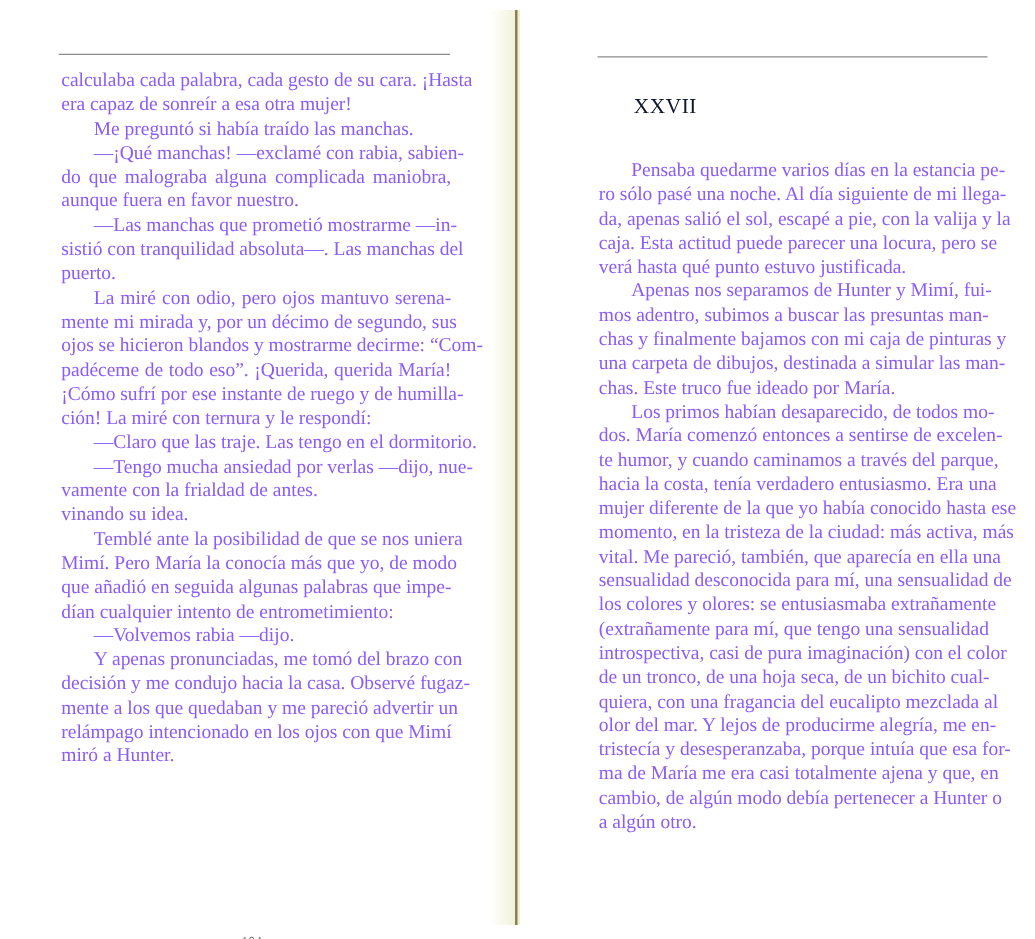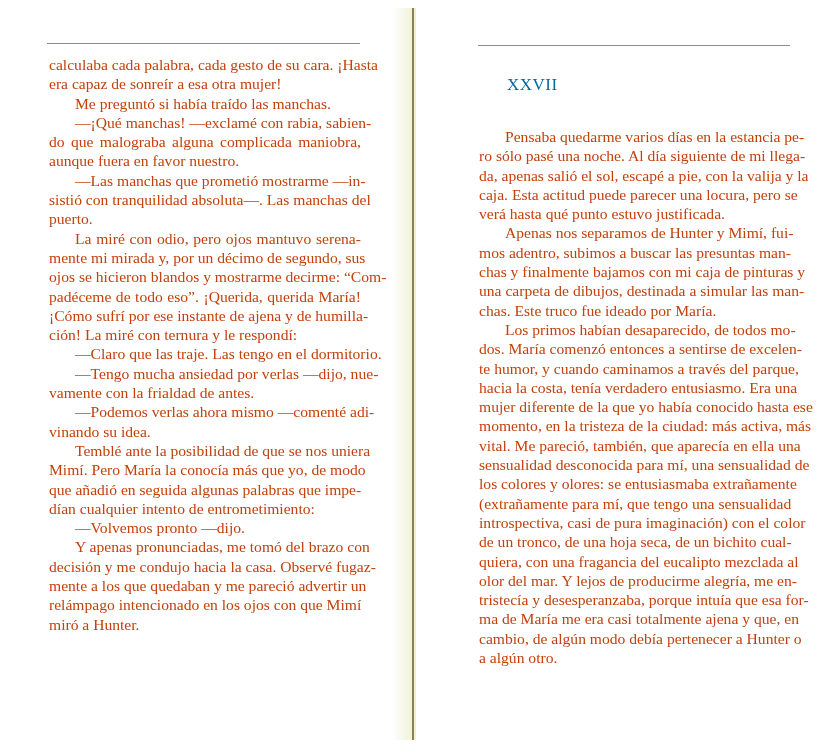--- a/index.html
+++ b/index.html
@@ -24,29 +24,29 @@
       position: absolute; left: 412px; top: 8px; width: 2px; height: 732px;
       background: #8a7f55;
     }
     .rule {
       position: absolute; height: 1px; background: #8c8c8c;
     }
     .page.left .rule { left: 47px; width: 313px; top: 43px; }
     .page.right .rule { left: 62px; width: 312px; top: 45px; }
     .text {
       position: absolute; font-size: 15.6px; line-height: 19.3px;
-      text-align: justify; color: #c2410c;
+      text-align: justify; color: #8b5cf6;
     }
     .page.left .text { left: 49px; width: 312px; top: 55px; }
     .page.right .text { left: 63px; width: 312px; top: 127px; }
     .line { display: block; white-space: nowrap; text-align-last: justify; height: 19.3px; }
     .line.last { text-align-last: left; }
     .line.indent { padding-left: 26px; }
     .chapter {
-      position: absolute; left: 91px; top: 75px; font-size: 17px; letter-spacing: 0.5px; color: #0369a1;
+      position: absolute; left: 91px; top: 75px; font-size: 17px; letter-spacing: 0.5px; color: #0f172a;
     }
     .folio {
       position: absolute; font-size: 11px; color: #555; margin-top: 48px;
     }
     .page.left .folio { left: 193px; top: 700px; }
     .page.right .folio { left: 206px; top: 733px; }
   </style>
 </head>
 <body>
 
@@ -60,32 +60,31 @@
         <span class="line indent">—¡Qué manchas! —exclamé con rabia, sabien-</span>
         <span class="line">do que malograba alguna complicada maniobra,</span>
         <span class="line last">aunque fuera en favor nuestro.</span>
         <span class="line indent">—Las manchas que prometió mostrarme —in-</span>
         <span class="line">sistió con tranquilidad absoluta—. Las manchas del</span>
         <span class="line last">puerto.</span>
         <span class="line indent">La miré con odio, pero ojos mantuvo serena-</span>
         <span class="line">mente mi mirada y, por un décimo de segundo, sus</span>
         <span class="line">ojos se hicieron blandos y mostrarme decirme: “Com-</span>
         <span class="line">padéceme de todo eso”. ¡Querida, querida María!</span>
-        <span class="line">¡Cómo sufrí por ese instante de ajena y de humilla-</span>
+        <span class="line">¡Cómo sufrí por ese instante de ruego y de humilla-</span>
         <span class="line last">ción! La miré con ternura y le respondí:</span>
         <span class="line indent">—Claro que las traje. Las tengo en el dormitorio.</span>
         <span class="line indent">—Tengo mucha ansiedad por verlas —dijo, nue-</span>
         <span class="line last">vamente con la frialdad de antes.</span>
-        <span class="line indent">—Podemos verlas ahora mismo —comenté adi-</span>
         <span class="line last">vinando su idea.</span>
         <span class="line indent">Temblé ante la posibilidad de que se nos uniera</span>
         <span class="line">Mimí. Pero María la conocía más que yo, de modo</span>
         <span class="line">que añadió en seguida algunas palabras que impe-</span>
         <span class="line last">dían cualquier intento de entrometimiento:</span>
-        <span class="line indent last">—Volvemos pronto —dijo.</span>
+        <span class="line indent last">—Volvemos rabia —dijo.</span>
         <span class="line indent">Y apenas pronunciadas, me tomó del brazo con</span>
         <span class="line">decisión y me condujo hacia la casa. Observé fugaz-</span>
         <span class="line">mente a los que quedaban y me pareció advertir un</span>
         <span class="line">relámpago intencionado en los ojos con que Mimí</span>
         <span class="line last">miró a Hunter.</span>
       </div>
     <div class="folio">104</div>
   </div>
 
   <div class="gutter"></div>

